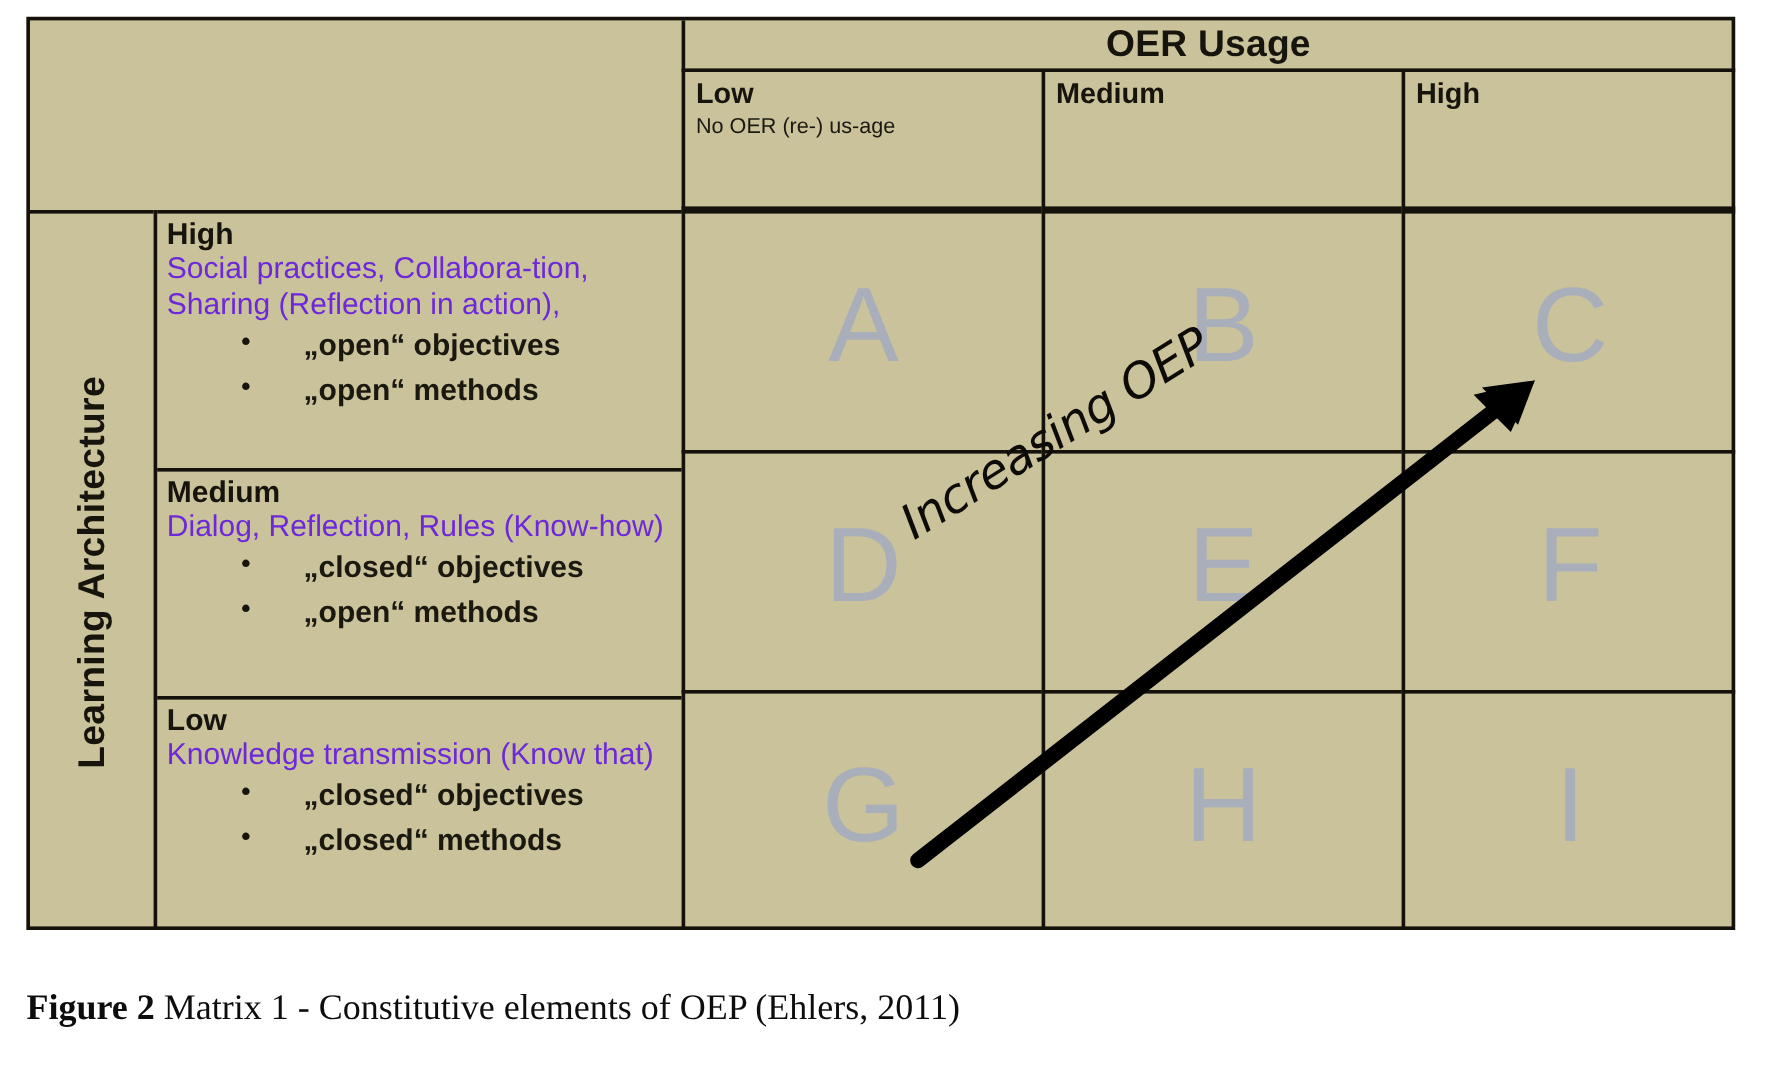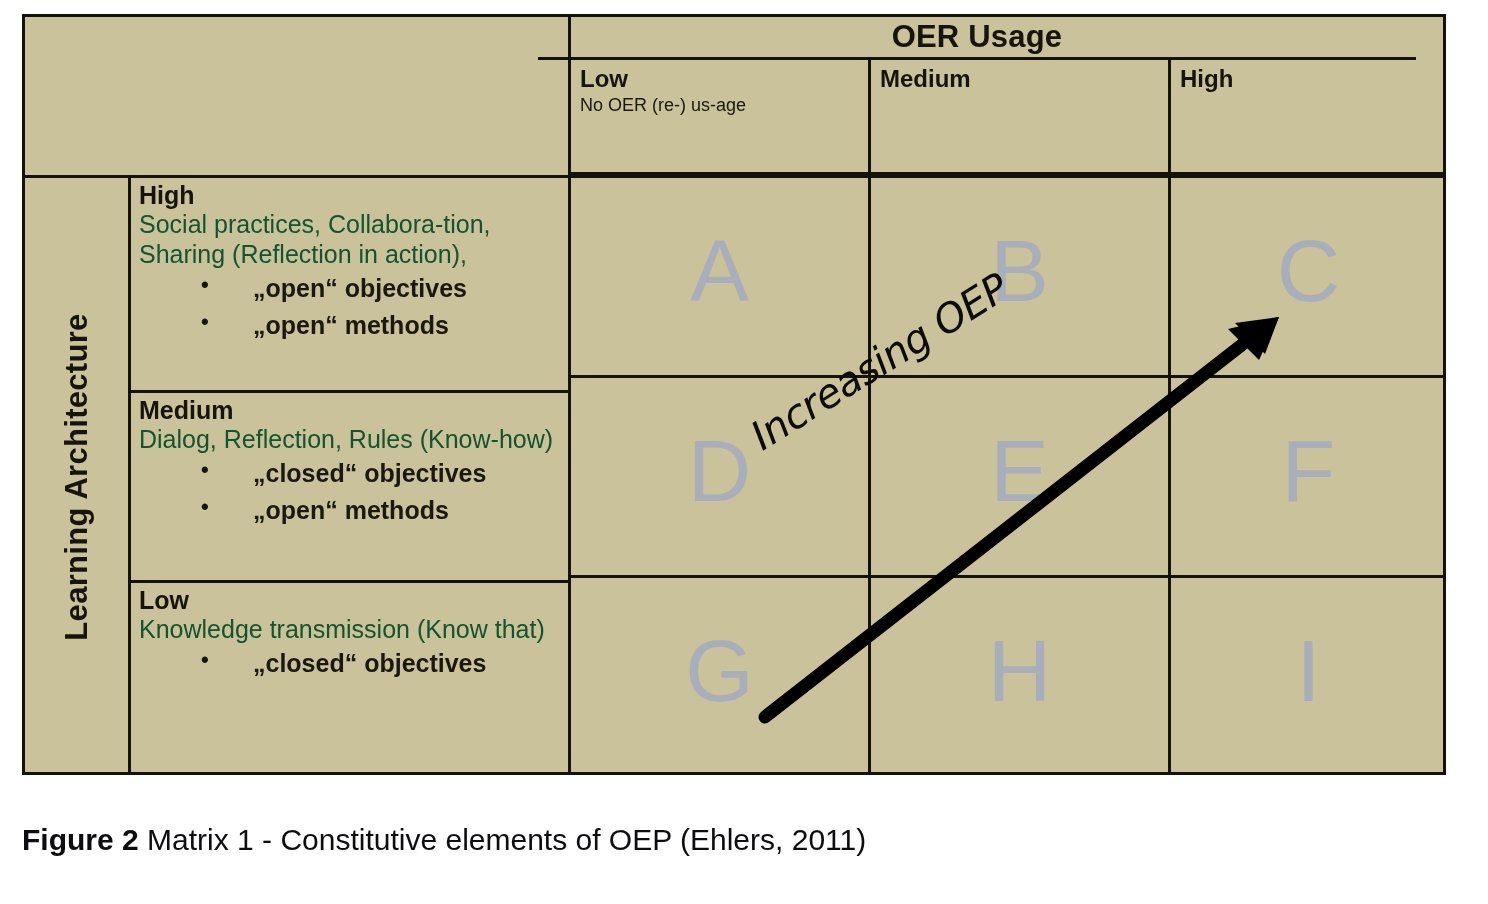--- a/index.html
+++ b/index.html
@@ -30,21 +30,21 @@
     width: 1424px;
     height: 761px;
     background: #c9c29a;
     border: 3px solid #15120c;
     box-sizing: border-box;
   }
 
   
   .hdr-title {
     position: absolute;
-    left: 513px;
+    left: 543px;
     top: 0px;
     width: 878px;
     height: 43px;
     display: flex;
     align-items: center;
     justify-content: center;
     font-size: 31px;
     font-weight: bold;
     color: #17140d;
     letter-spacing: 0.2px;
@@ -129,21 +129,21 @@
     overflow: hidden;
   }
   .row-label .rl-title {
     font-size: 25px;
     font-weight: bold;
     color: #17140d;
     line-height: 1.12;
   }
   .row-label .rl-desc {
     font-size: 25px;
-    color: #14532d;
+    color: #6d28d9;
     line-height: 1.20;
   }
   .row-label ul {
     margin: 1px 0 0 0;
     padding: 0 0 0 62px;
     list-style: none;
   }
   .row-label li {
     font-size: 25px;
     color: #1b1810;
@@ -214,21 +214,21 @@
     color: #0d0b07;
     white-space: nowrap;
     letter-spacing: -0.5px;
   }
 
   
   #caption {
     position: absolute;
     left: 22px;
     top: 823px;
-    font-family: Liberation Sans, sans-serif;
+    font-family: Liberation Serif, serif;
     font-size: 30px;
     color: #0d0d10;
     white-space: nowrap;
   }
   #caption .fig-num {
     font-weight: bold;
   }
 </style>
 </head>
 <body>
@@ -272,20 +272,21 @@
         <li>„closed“ objectives</li>
         <li>„open“ methods</li>
       </ul>
     </div>
 
     <div class="row-label" id="rl-low">
       <div class="rl-title">Low</div>
       <div class="rl-desc">Knowledge transmission (Know that)</div>
       <ul>
         <li>„closed“ objectives</li>
+        <li>„closed“ methods</li>
       </ul>
     </div>
 
     <div id="grid">
       <div class="gcell" style="left:0px;   top:0px;">
           <span class="gletter">A</span>
         </div>
       <div class="gcell" style="left:300px; top:0px;">
           <span class="gletter">B</span>
         </div>

